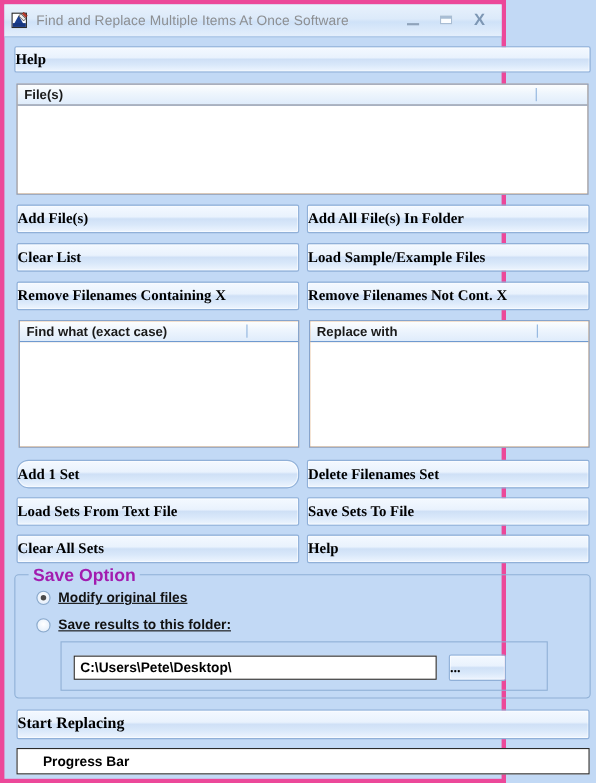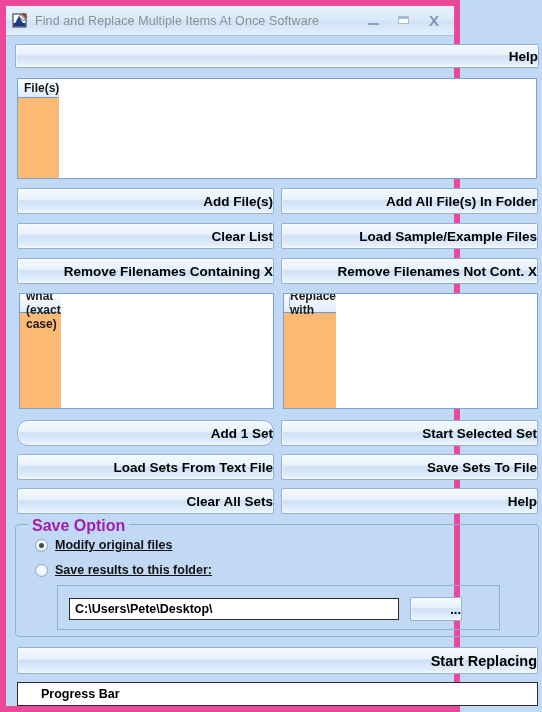--- a/index.html
+++ b/index.html
@@ -11,21 +11,21 @@
     height: 712px;
     overflow: hidden;
     font-family: "Liberation Sans", sans-serif;
     background: #c2d9f5;
   }
   .window {
     position: relative;
     width: 460px;
     height: 712px;
     box-sizing: border-box;
-    border: 6px solid #ec4899;
+    border: 4px solid #ec4899;
     background: #c2d9f5;
   }
   
   .titlebar {
     position: relative;
     height: 30px;
     box-sizing: border-box;
     background: linear-gradient(to bottom, #e8f1fc 0%, #dceafa 45%, #cfe2f8 55%, #e4effc 100%);
     border-bottom: 1px solid #a8c4e4;
     display: flex;
@@ -90,31 +90,32 @@
     border: 1px solid #90b0d8;
     border-radius: 2px;
     background: linear-gradient(to bottom,
         #f4f9ff 0%, #e9f2fd 42%,
         #cfe0f6 50%, #d9e8fa 72%, #eef5fe 100%);
     color: #000000;
     font-weight: bold;
     font-size: 13.5px;
     display: flex;
     align-items: center;
-    justify-content: flex-end;
+    justify-content: flex-start;
     text-align: center;
     box-shadow: inset 0 0 0 1px rgba(255,255,255,0.55);
     cursor: default;
+    font-family: Liberation Serif, serif;
   }
   .listbox {
     box-sizing: border-box;
     border: 1px solid #7ba2d4;
     background: #fdba74;
     display: flex;
-    flex-direction: row;
+    flex-direction: column;
     overflow: hidden;
   }
   .list-header {
     position: relative;
     height: 19px;
     flex: 0 0 19px;
     box-sizing: border-box;
     border-bottom: 1px solid #6f9ad0;
     background: linear-gradient(to bottom, #fdfefe 0%, #eef5fd 45%, #dfecfb 100%);
     display: flex;
@@ -285,21 +286,21 @@
       <span>Replace with</span>
       <span class="col-divider" style="right:46px;"></span>
     </div>
     <div class="list-body"></div>
   </div>
 
   <div class="btn abs" style="left:11px; top:414px; width:257px; height:26px;border-radius:11px;">
     <span>Add 1 Set</span>
   </div>
   <div class="btn abs" style="left:275px; top:414px; width:257px; height:26px;">
-    <span>Start Selected Set</span>
+    <span>Delete Filenames Set</span>
   </div>
 
   <div class="btn abs" style="left:275px; top:448px; width:257px; height:26px;">
     <span>Save Sets To File</span>
   </div>
   <div class="btn abs" style="left:11px; top:448px; width:257px; height:26px;">
     <span>Load Sets From Text File</span>
   </div>
 
   <div class="btn abs" style="left:11px; top:482px; width:257px; height:26px;">

